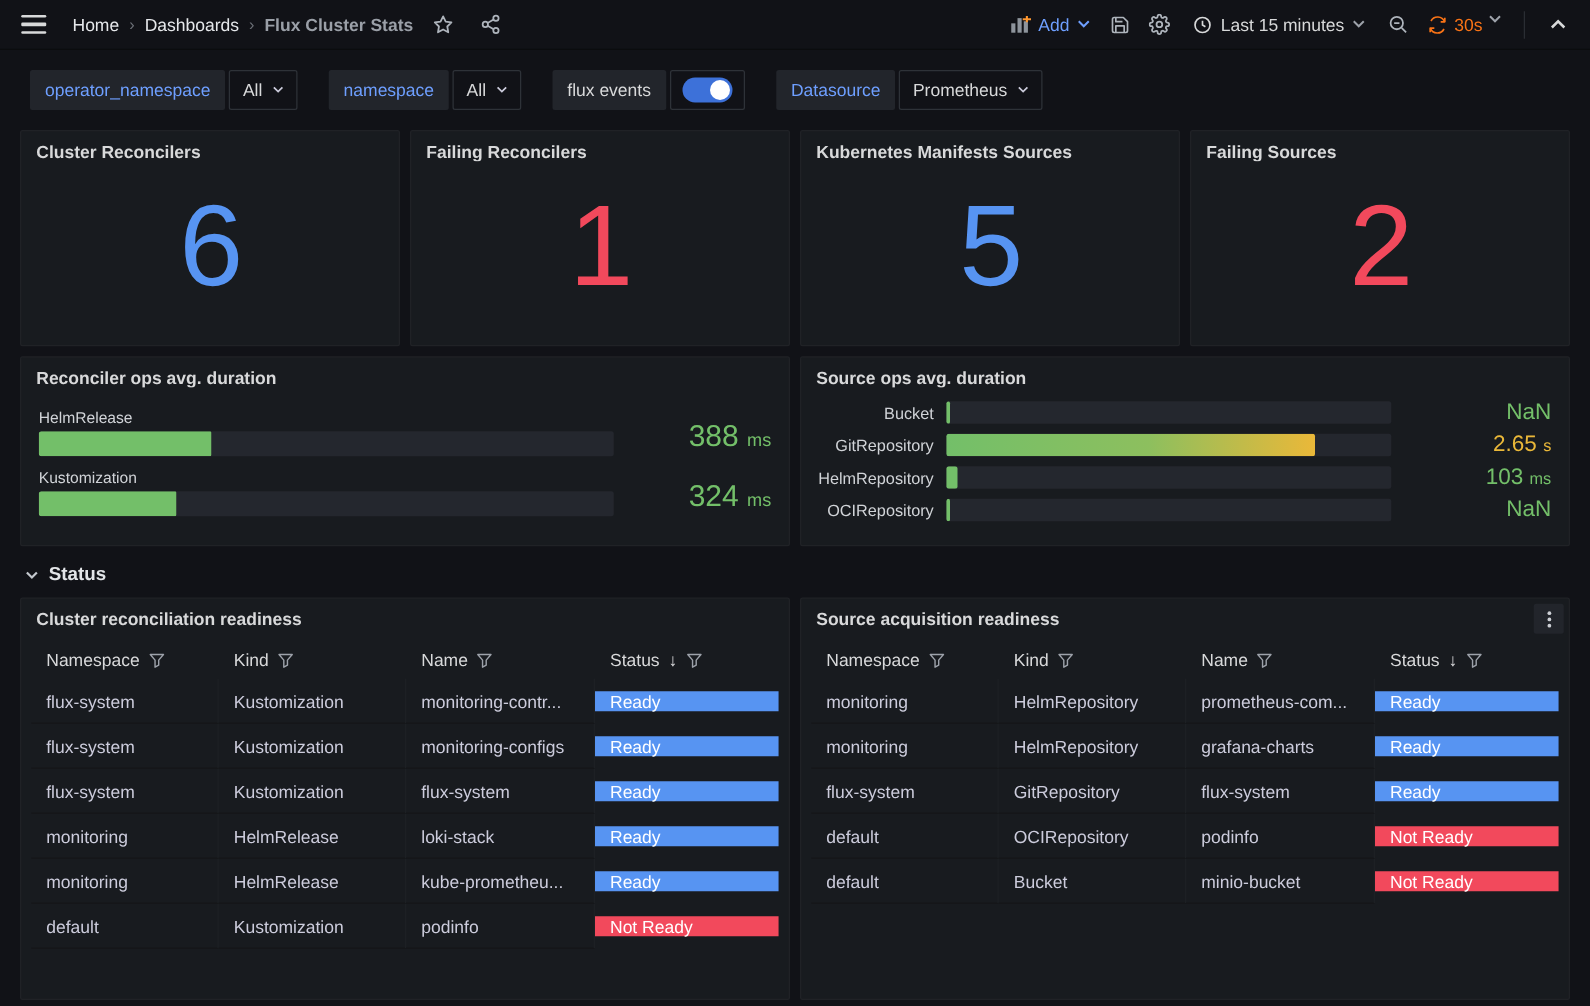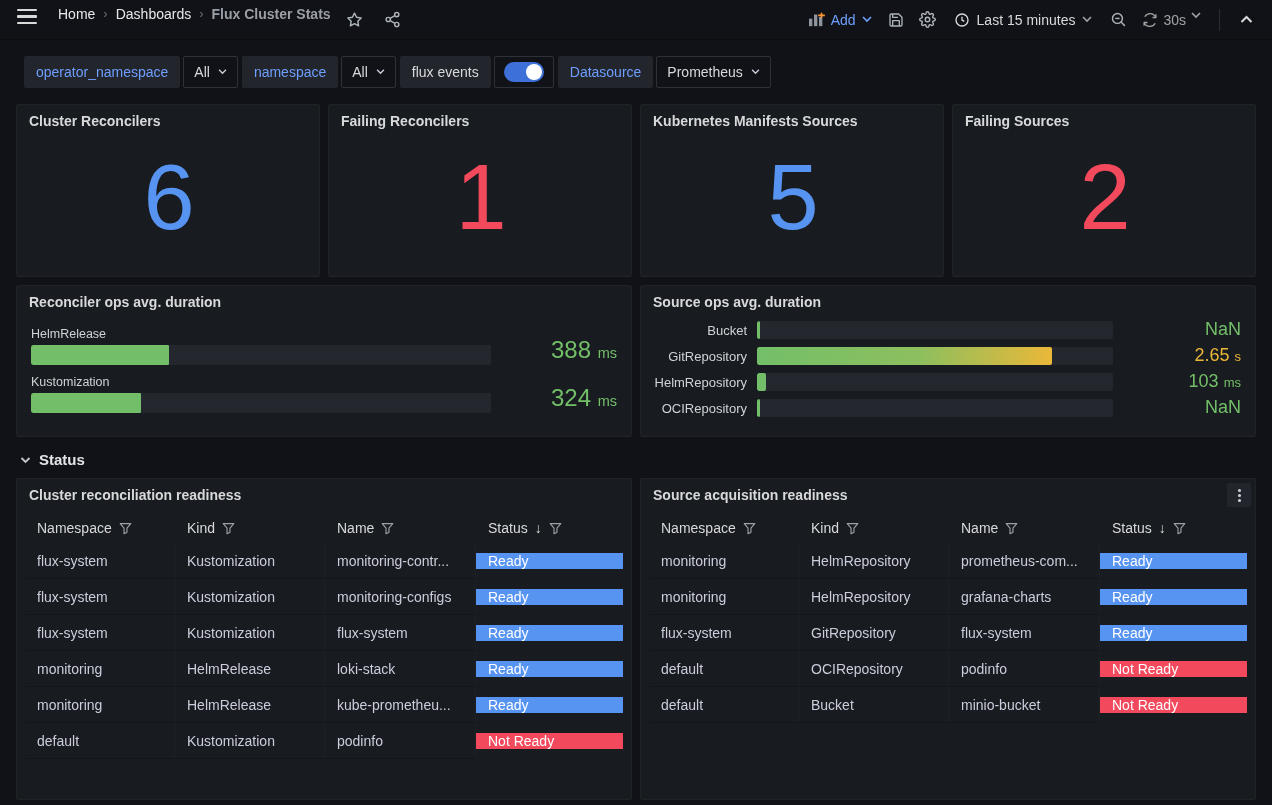--- a/index.html
+++ b/index.html
@@ -2,37 +2,37 @@
 <html><head>
 <meta charset="utf-8">
 <style>
   * { margin:0; padding:0; box-sizing:border-box; }
   html,body { width:1272px; height:805px; overflow:hidden; background:#111217;
     font-family:"Liberation Sans", sans-serif; color:#CCCCDC; }
 
   
   .nav { height:40px; display:flex; align-items:center; padding:0 12px 0 16px;
     background:#111217; border-bottom:1px solid #0b0c0e; }
-  .nav-left { display:flex; align-items:flex-start; gap:10px; flex:1; min-width:0; }
+  .nav-left { display:flex; align-items:center; gap:10px; flex:1; min-width:0; }
   .hamburger { width:22px; height:22px; display:flex; flex-direction:column; justify-content:center; gap:4px; cursor:pointer; padding:0 1px; }
   .hamburger span { display:block; height:2.5px; background:#D8D9DA; border-radius:1px; }
   .crumbs { display:flex; align-items:center; gap:8px; margin-left:10px; font-size:14px; }
   .crumb { color:#E6E8EB; cursor:pointer; }
   .crumb-sep { color:#6c7077; font-size:13px; }
   .crumb-current { color:#9a9fa7;font-weight:bold; }
   .nav-icon { color:#aeb4bc; display:inline-flex; align-items:center; justify-content:center;
     width:28px; height:28px; cursor:pointer; }
   .nav-right { display:flex; align-items:center; gap:4px; }
   .add-btn { display:flex; align-items:center; gap:6px; color:#6E9FFF; font-size:14px; cursor:pointer; padding:0 6px; }
   .time-btn { display:flex; align-items:center; gap:7px; color:#D8D9DA; font-size:14px; cursor:pointer; padding:0 8px; }
-  .refresh-box { display:flex; align-items:flex-start; gap:5px; color:#a3a3a3; font-size:14px; cursor:pointer; padding:0 6px; }
+  .refresh-box { display:flex; align-items:flex-start; gap:5px; color:#f97316; font-size:14px; cursor:pointer; padding:0 6px; }
   .nav-divider { width:1px; height:22px; background:#2a2d33; margin:0 8px; }
 
   
-  .subbar { display:flex; align-items:center; gap:4px; padding:16px 16px 8px 24px; }
+  .subbar { display:flex; align-items:center; gap:25px; padding:16px 16px 8px 24px; }
   .var-group { display:flex; align-items:stretch; gap:3px; }
   .chip-label { background:#22252B; color:#6E9FFF; font-size:14px; display:flex; align-items:center;
     padding:0 12px; height:32px; border-radius:2px; }
   .chip-label.plain { color:#D8D9DA; }
   .chip-select { background:#111217; border:1px solid #2e3238; color:#D8D9DA; font-size:14px;
     display:flex; align-items:center; gap:8px; padding:0 10px; height:32px; border-radius:2px; cursor:pointer; }
   .toggle-box { background:#111217; border:1px solid #2e3238; height:32px; border-radius:2px;
     display:flex; align-items:center; padding:0 9px; cursor:pointer; }
   .switch { width:40px; height:20px; border-radius:10px; background:#3D71D9; position:relative; }
   .switch .knob { position:absolute; right:2px; top:2px; width:16px; height:16px; border-radius:50%; background:#fff; }

